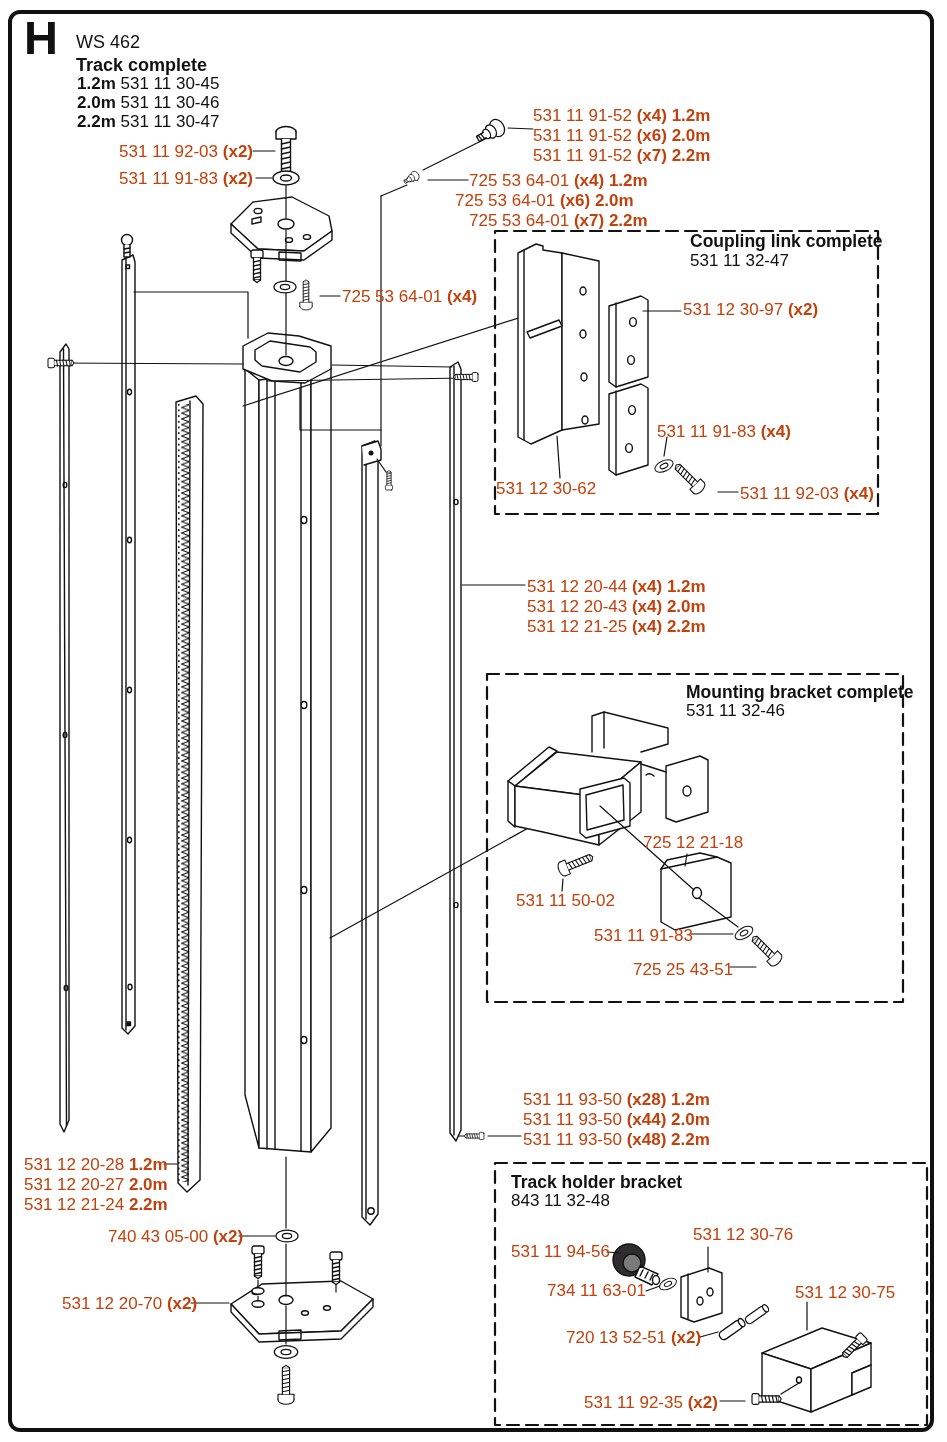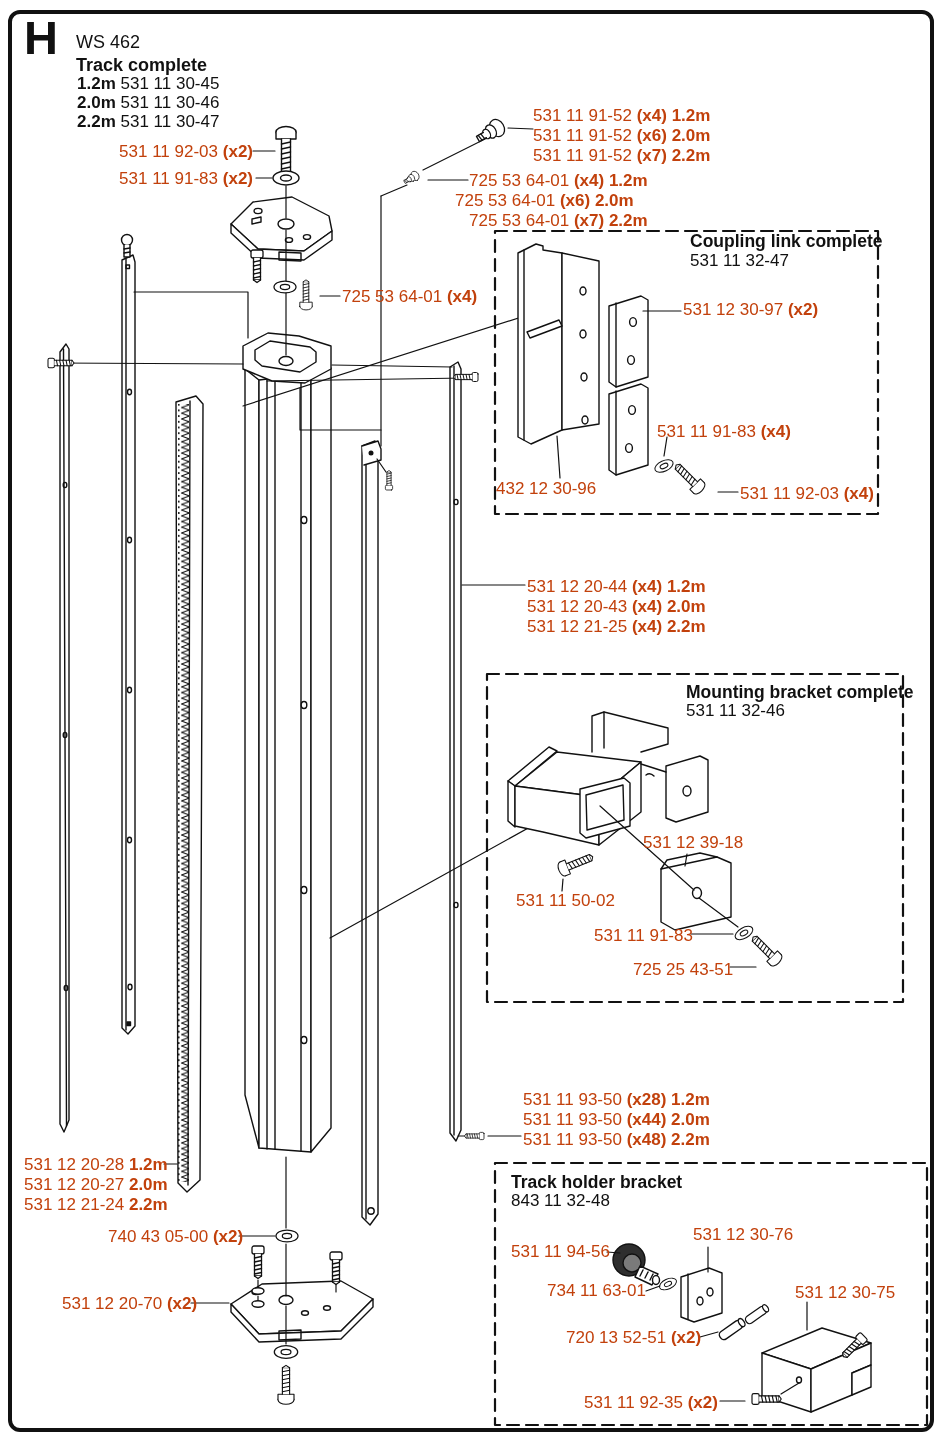--- a/index.html
+++ b/index.html
@@ -341,26 +341,26 @@
 <div class="lbl" style="left:24px;top:1175px"><span>531 12 20-27</span> <b>2.0m</b></div>
 <div class="lbl" style="left:24px;top:1195px"><span>531 12 21-24</span> <b>2.2m</b></div>
 
 <div class="lbl" style="left:108px;top:1227px"><span>740 43 05-00</span> <b>(x2)</b></div>
 <div class="lbl" style="left:62px;top:1294px"><span>531 12 20-70</span> <b>(x2)</b></div>
 
 <div class="btitle" style="left:690px;top:231px">Coupling link complete</div>
 <div class="bpart" style="left:690px;top:251px">531 11 32-47</div>
 <div class="lbl" style="left:683px;top:300px"><span>531 12 30-97</span> <b>(x2)</b></div>
 <div class="lbl" style="left:657px;top:422px"><span>531 11 91-83</span> <b>(x4)</b></div>
-<div class="lbl" style="left:496px;top:479px"><span>432 12 30-96</span></div>
+<div class="lbl" style="left:496px;top:479px"><span>531 12 30-62</span></div>
 <div class="lbl" style="left:740px;top:484px"><span>531 11 92-03</span> <b>(x4)</b></div>
 
 <div class="btitle" style="left:686px;top:682px">Mounting bracket complete</div>
 <div class="bpart" style="left:686px;top:701px">531 11 32-46</div>
-<div class="lbl" style="left:643px;top:833px"><span>531 12 39-18</span></div>
+<div class="lbl" style="left:643px;top:833px"><span>725 12 21-18</span></div>
 <div class="lbl" style="left:516px;top:891px"><span>531 11 50-02</span></div>
 <div class="lbl" style="left:594px;top:926px"><span>531 11 91-83</span></div>
 <div class="lbl" style="left:633px;top:960px"><span>725 25 43-51</span></div>
 
 <div class="btitle" style="left:511px;top:1172px">Track holder bracket</div>
 <div class="bpart" style="left:511px;top:1191px">843 11 32-48</div>
 <div class="lbl" style="left:693px;top:1225px"><span>531 12 30-76</span></div>
 <div class="lbl" style="left:511px;top:1242px"><span>531 11 94-56</span></div>
 <div class="lbl" style="left:547px;top:1281px"><span>734 11 63-01</span></div>
 <div class="lbl" style="left:795px;top:1283px"><span>531 12 30-75</span></div>

